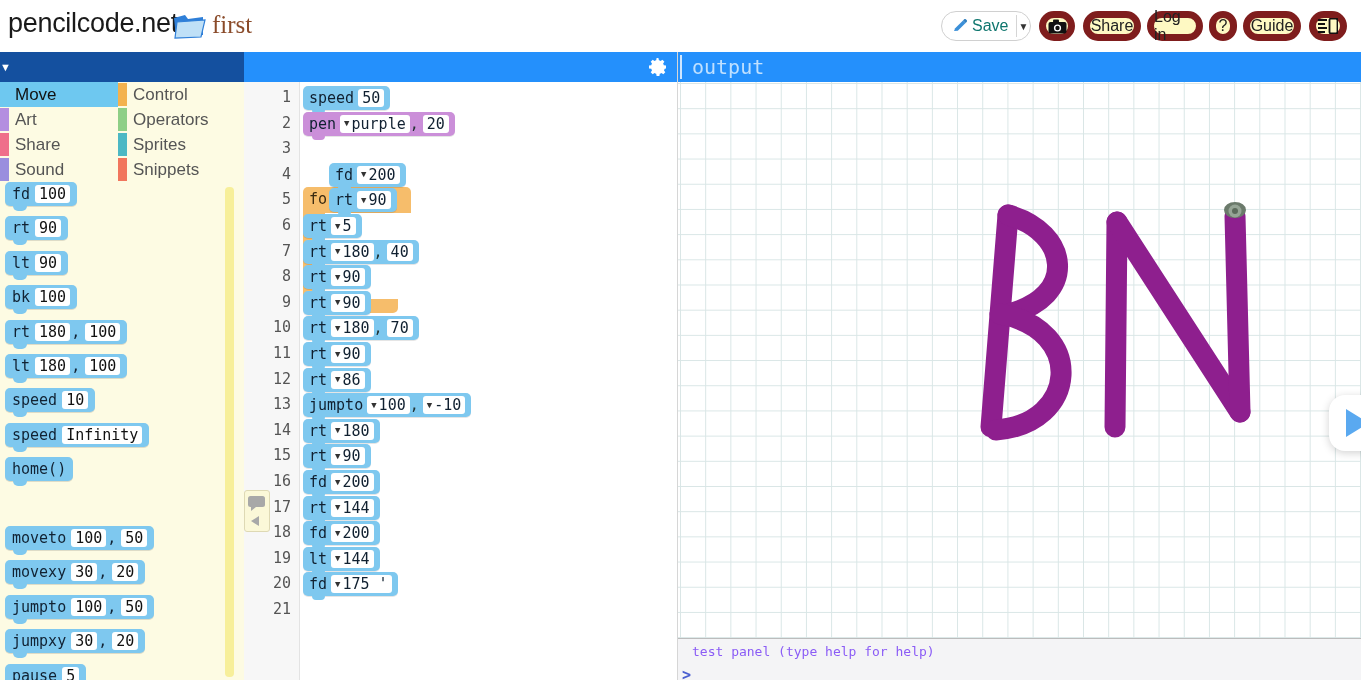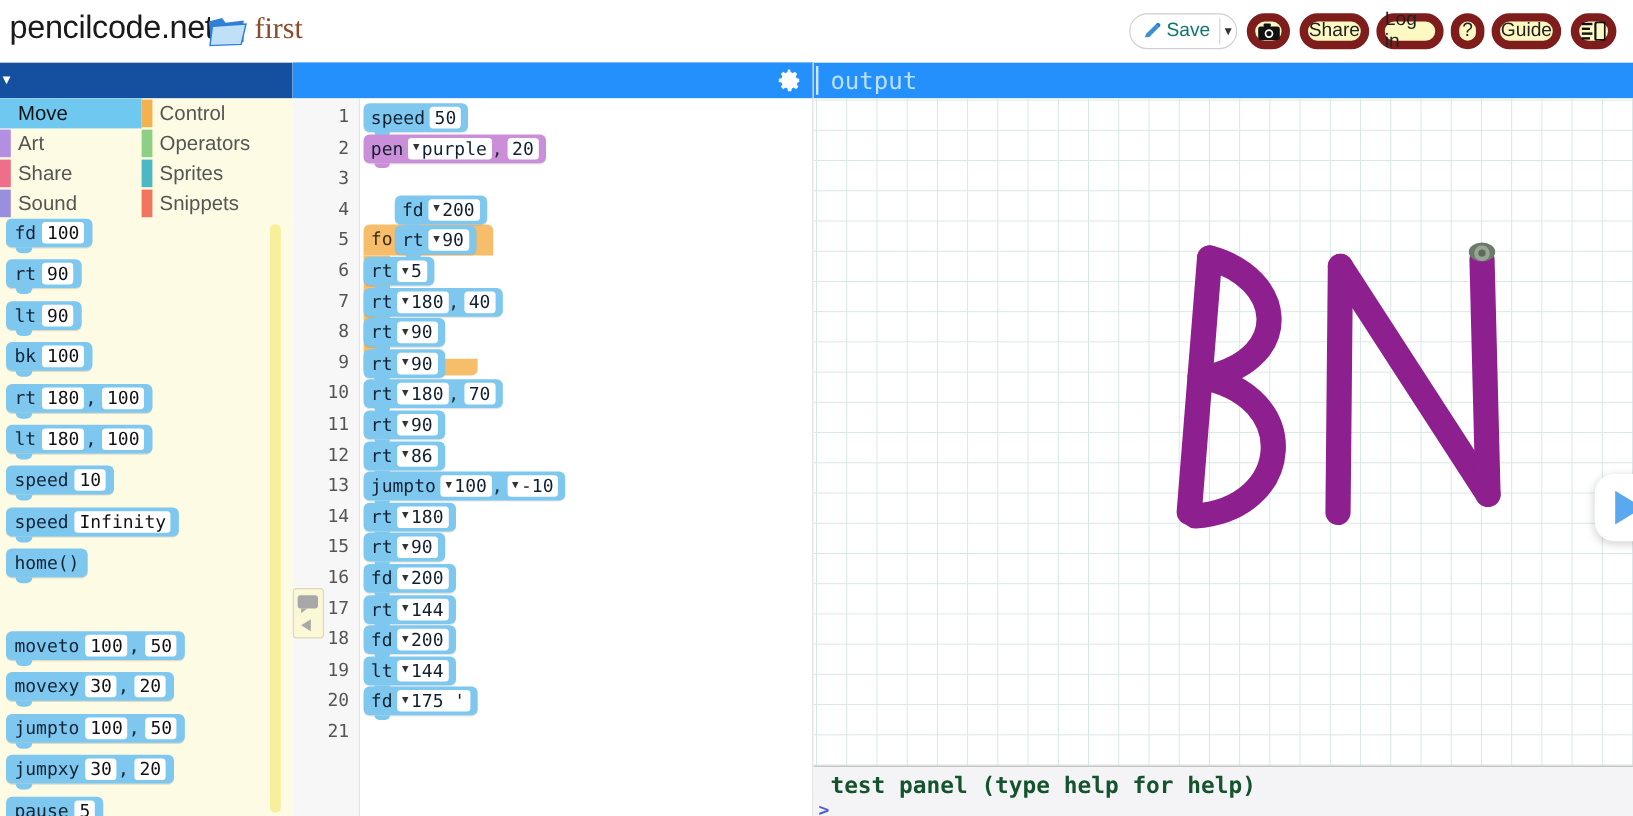--- a/index.html
+++ b/index.html
@@ -223,22 +223,22 @@
     display: flex; align-items: center; justify-content: center;
     cursor: pointer; z-index: 20;
   }
 
   #testpanel {
     position: absolute; left: 678px; top: 638px; width: 683px; height: 42px;
     background: #f4f4f6; border-top: 1px solid #bcbcbc;
   }
   #test-title {
     position: absolute; left: 14px; top: 5px;
-    font-family: "DejaVu Sans Mono", monospace; font-size: 19px;
-    font-weight: bold; color: #14532d;
+    font-family: "DejaVu Sans Mono", monospace; font-size: 13px;
+    font-weight: normal; color: #8b5cf6;
   }
   #test-prompt {
     position: absolute; left: 4px; top: 27px;
     font-family: "DejaVu Sans Mono", monospace; font-size: 15px;
     color: #4a5fd0; font-weight: bold;
   }
   #test-input {
     position: absolute; left: 20px; top: 27px; width: 640px; height: 16px;
     border: none; outline: none; background: transparent;
     font-family: "DejaVu Sans Mono", monospace; font-size: 15px;

